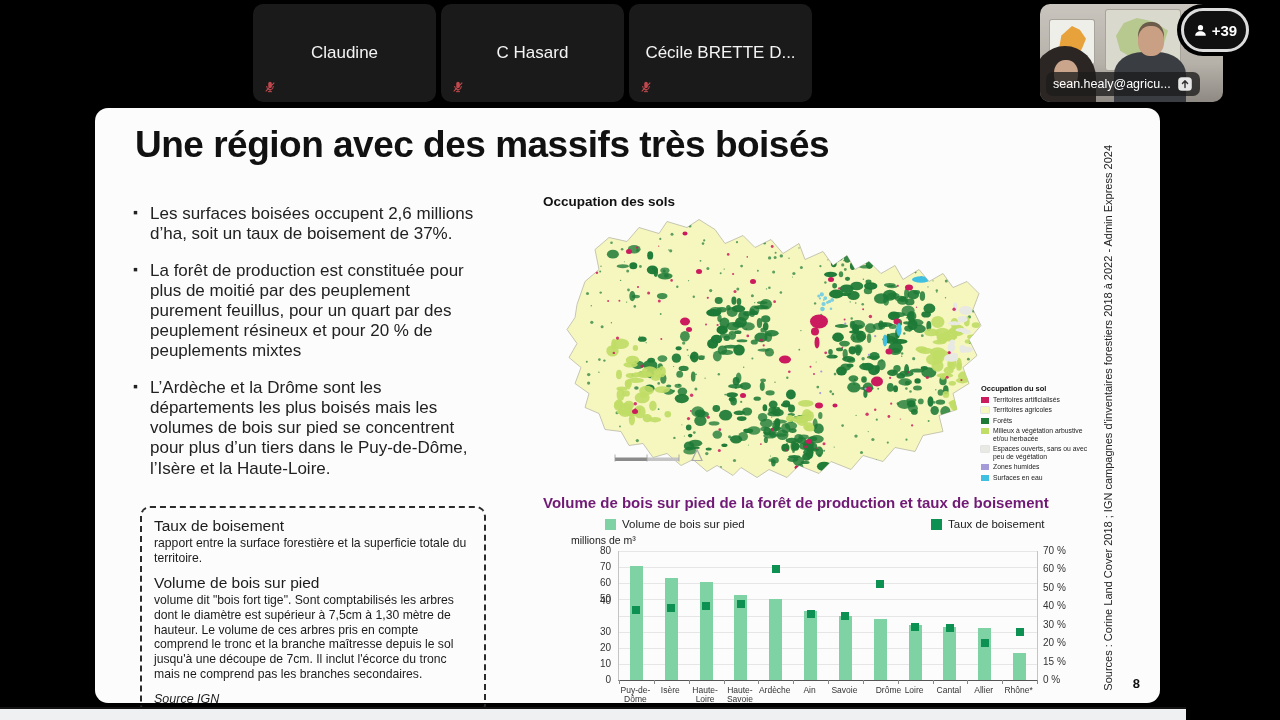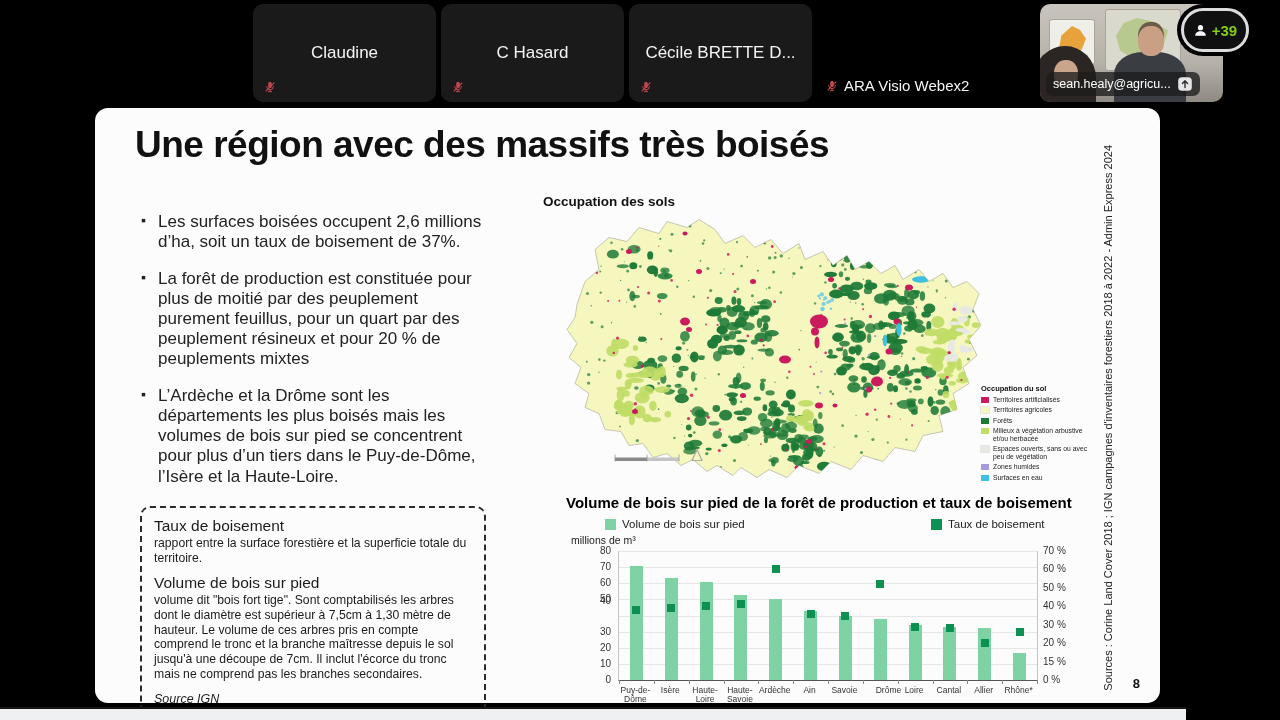--- a/index.html
+++ b/index.html
@@ -33,49 +33,49 @@
   .person-m{position:absolute;left:74px;bottom:-6px;width:72px;height:56px;background:#3a3d42;
         border-radius:40% 40% 0 0;}
   .person-m .face{position:absolute;left:24px;top:-26px;width:26px;height:30px;background:#c9a084;
         border-radius:45%;box-shadow:0 -4px 0 0 #6b5b4a;}
   .vlabel{position:absolute;left:6px;bottom:6px;height:24px;background:rgba(28,28,28,.78);
         border-radius:7px;display:flex;align-items:center;gap:6px;padding:0 7px;}
   .vlabel .pname{color:#fff;font-size:12.5px;white-space:nowrap;}
   .badge{position:absolute;left:1181px;top:8px;width:62px;height:38px;background:#101010;
         border:3px solid #dcdcdc;border-radius:22px;box-shadow:0 0 0 4px #000;
         display:flex;align-items:center;justify-content:center;gap:4px;}
-  .badge span{color:#84cc16;font-size:15px;font-weight:bold;}
+  .badge span{color:#ffffff;font-size:15px;font-weight:bold;}
 
   
   .slide{position:absolute;left:95px;top:108px;width:1065px;height:595px;background:#fcfcfc;
          border-radius:13px;color:#1c1c1c;}
   .slide-title{position:absolute;left:40px;top:16px;font-size:37px;font-weight:bold;
          letter-spacing:-0.5px;color:#111;}
-  .bullets{position:absolute;left:30px;top:88px;width:352px;margin:16px;padding:0;list-style:none;}
+  .bullets{position:absolute;left:30px;top:88px;width:352px;margin:8px;padding:0;list-style:none;}
   .bullets li{position:relative;padding-left:17px;margin-bottom:17px;font-size:17px;
          line-height:1.18;color:#222;}
   .bullets li::before{content:"▪";position:absolute;left:0;top:0;font-size:14px;color:#222;}
   .infobox{position:absolute;left:45px;top:398px;width:318px;border:2px dashed #2b2b2b;
          border-radius:10px;padding:7px 12px 5px;}
   .infobox h4{margin:2px 0 1px;font-size:15.5px;font-weight:normal;color:#1c1c1c;}
   .infobox p{margin:0 0 8px;font-size:12.2px;line-height:1.22;color:#1c1c1c;}
   .infobox .src{font-style:italic;font-size:12.5px;margin:10px 0 2px;}
 
   
   .map-title{position:absolute;left:448px;top:86px;font-size:13.5px;font-weight:bold;color:#111;}
   .map-box{position:absolute;left:452px;top:100px;width:445px;height:275px;}
   .map-legend{position:absolute;left:886px;top:276px;width:116px;}
   .map-legend .lt{font-size:7.5px;font-weight:bold;margin-bottom:3px;color:#111;}
   .map-legend .le{display:flex;align-items:flex-start;gap:4px;margin-bottom:2.5px;}
   .map-legend .sw{width:8px;height:6px;flex:0 0 auto;margin-top:1px;}
   .map-legend .ll{font-size:6.8px;line-height:1.15;color:#222;}
 
   
   .chart{position:absolute;left:448px;top:386px;width:545px;height:206px;}
-  .chart-title{position:absolute;left:0;top:0;font-size:15px;font-weight:bold;color:#000000;margin-left:23px;}
+  .chart-title{position:absolute;left:0;top:0;font-size:15px;font-weight:bold;color:#701a75;}
   .cleg{position:absolute;top:24px;display:flex;align-items:center;gap:6px;}
   .cleg .sw{width:11px;height:11px;}
   .cleg .tx{font-size:11.5px;color:#222;}
   .unit{position:absolute;left:28px;top:40px;font-size:10.5px;color:#222;}
   .plot{position:absolute;left:75px;top:57px;width:418px;height:129px;
         border-left:1px solid #c4c4c4;border-right:1px solid #c4c4c4;
         border-bottom:1.5px solid #555;}
   .grid{position:absolute;left:0;width:100%;height:0;border-top:1px solid #e6e6e6;}
   .ytick{position:absolute;width:30px;text-align:right;font-size:10px;color:#333;}
   .ytick.r{text-align:left;width:36px;}
@@ -116,30 +116,20 @@
  <line x1="4.6" y1="19.4" x2="19.4" y2="4.6" stroke="#c0494e" stroke-width="1.9"></line>
           </svg></div>
       </div>
       <div class="tile" style="left: 441px;">
         <div class="pname">C Hasard</div>
       <div class="mic"><svg viewBox="0 0 24 24" width="14" height="14">
  <path d="M12 14a3 3 0 0 0 3-3V6a3 3 0 0 0-6 0v5a3 3 0 0 0 3 3z" fill="#c0494e"></path>
  <path d="M6.2 11a5.8 5.8 0 0 0 11.6 0M12 16.8v2.7M9.2 20h5.6" stroke="#c0494e" stroke-width="1.7" fill="none" stroke-linecap="round"></path>
  <line x1="4.6" y1="19.4" x2="19.4" y2="4.6" stroke="#c0494e" stroke-width="1.9"></line>
           </svg></div>
-      </div>
-      <div class="label-slot" style="left: 817px;">
-        <div class="lrow">
-      <span style="width:14px;height:14px"><svg viewBox="0 0 24 24" width="14" height="14">
- <path d="M12 14a3 3 0 0 0 3-3V6a3 3 0 0 0-6 0v5a3 3 0 0 0 3 3z" fill="#c0494e"></path>
- <path d="M6.2 11a5.8 5.8 0 0 0 11.6 0M12 16.8v2.7M9.2 20h5.6" stroke="#c0494e" stroke-width="1.7" fill="none" stroke-linecap="round"></path>
- <line x1="4.6" y1="19.4" x2="19.4" y2="4.6" stroke="#c0494e" stroke-width="1.9"></line>
-            </svg></span>
-      <span class="pname">ARA Visio Webex2</span>
-        </div>
       </div>
       <div class="video-tile" style="left: 1040px;">
       <div class="poster1">
           <div class="blob"></div>
         </div>
       <div class="poster2">
           <div class="blob"></div>
         </div>
       <div class="person-w">
           <div class="face"></div>

